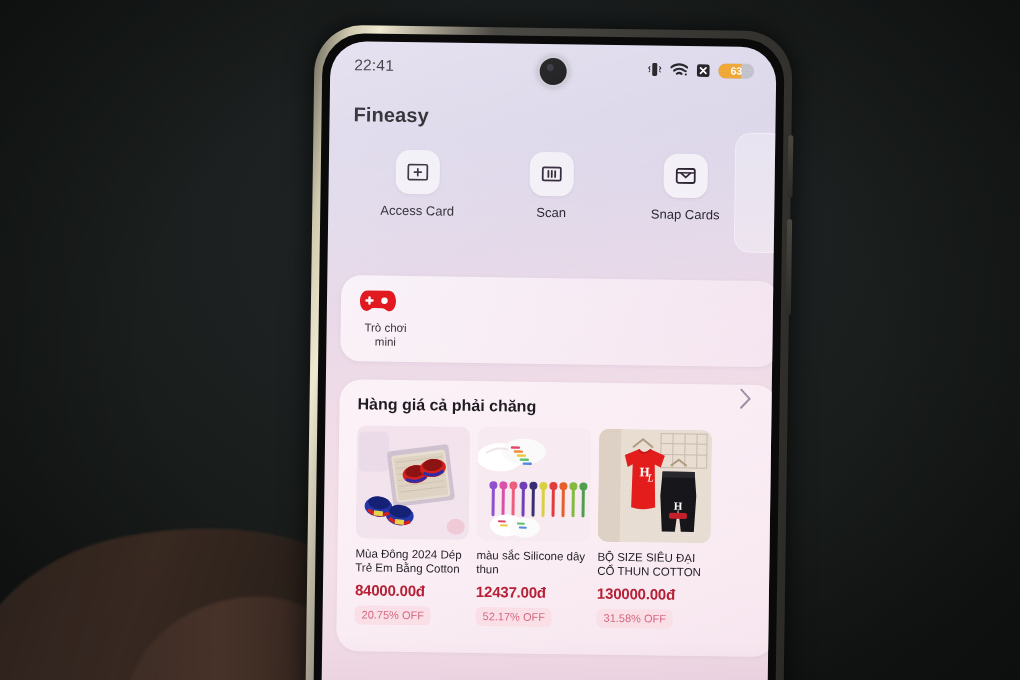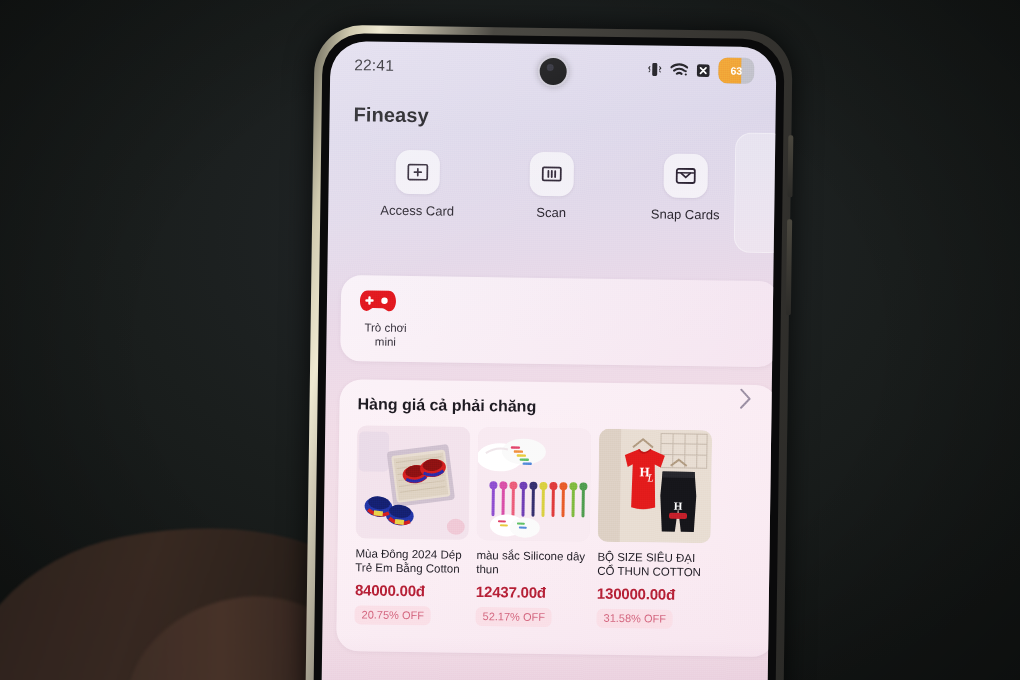--- a/index.html
+++ b/index.html
@@ -108,21 +108,21 @@
   #statusbar {
     position:absolute; top:0; left:0; right:0; height:48px;
     display:flex; align-items:center; justify-content:space-between;
     padding:0 22px 0 24px;
   }
   #clock { font-size:15.5px; color:#17161c; letter-spacing:.2px; font-weight:400; }
   #status-icons { display:flex; align-items:center; gap:8px; }
   .st-icon { display:block; }
   #battery-pill {
     display:flex; align-items:center;
-    width:36px; height:26px;
+    width:36px; height:15px;
     border-radius:9px;
     background:#bfbfc9;
     overflow:hidden;
     position:relative;
     justify-content:flex-end;
   }
   #battery-fill {
     position:absolute; left:0; top:0; bottom:0;
     width:63%;
     background:#f0a02c;

